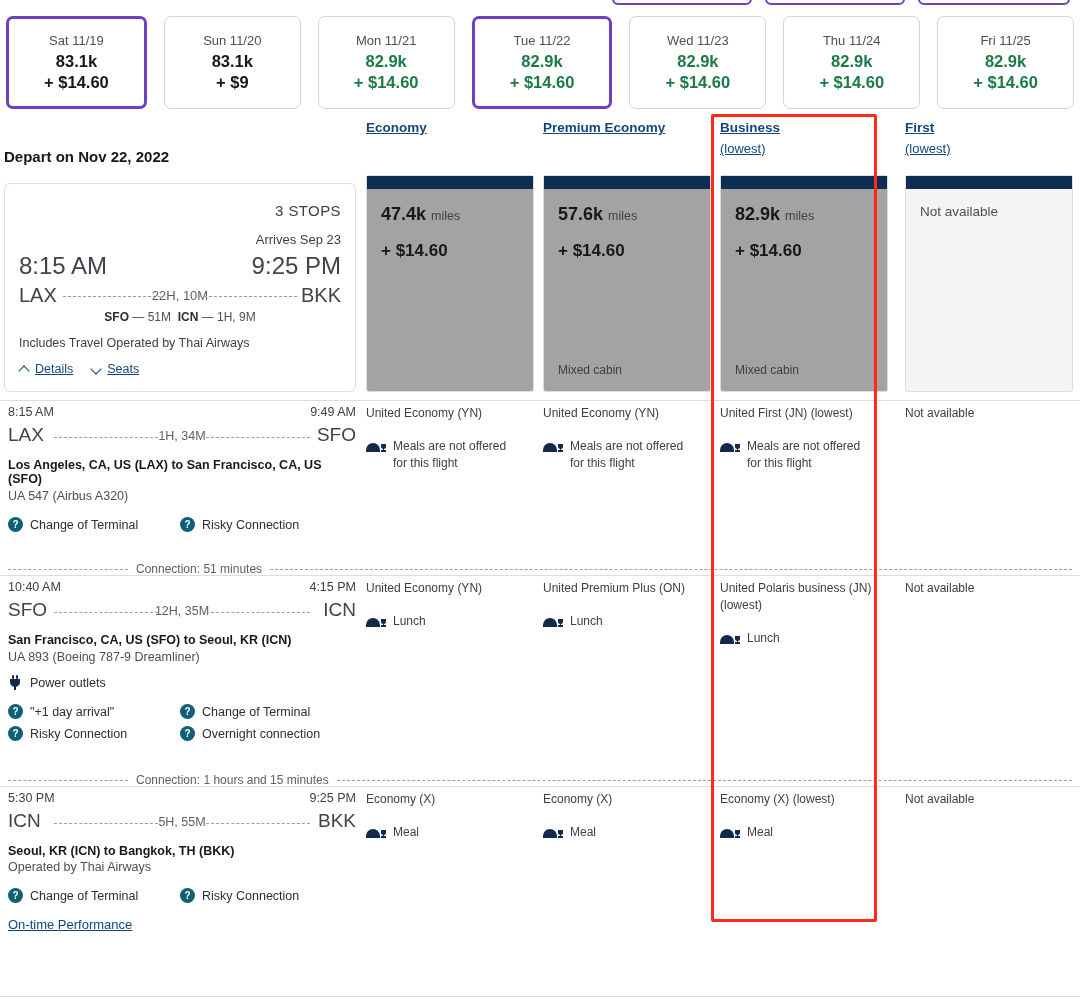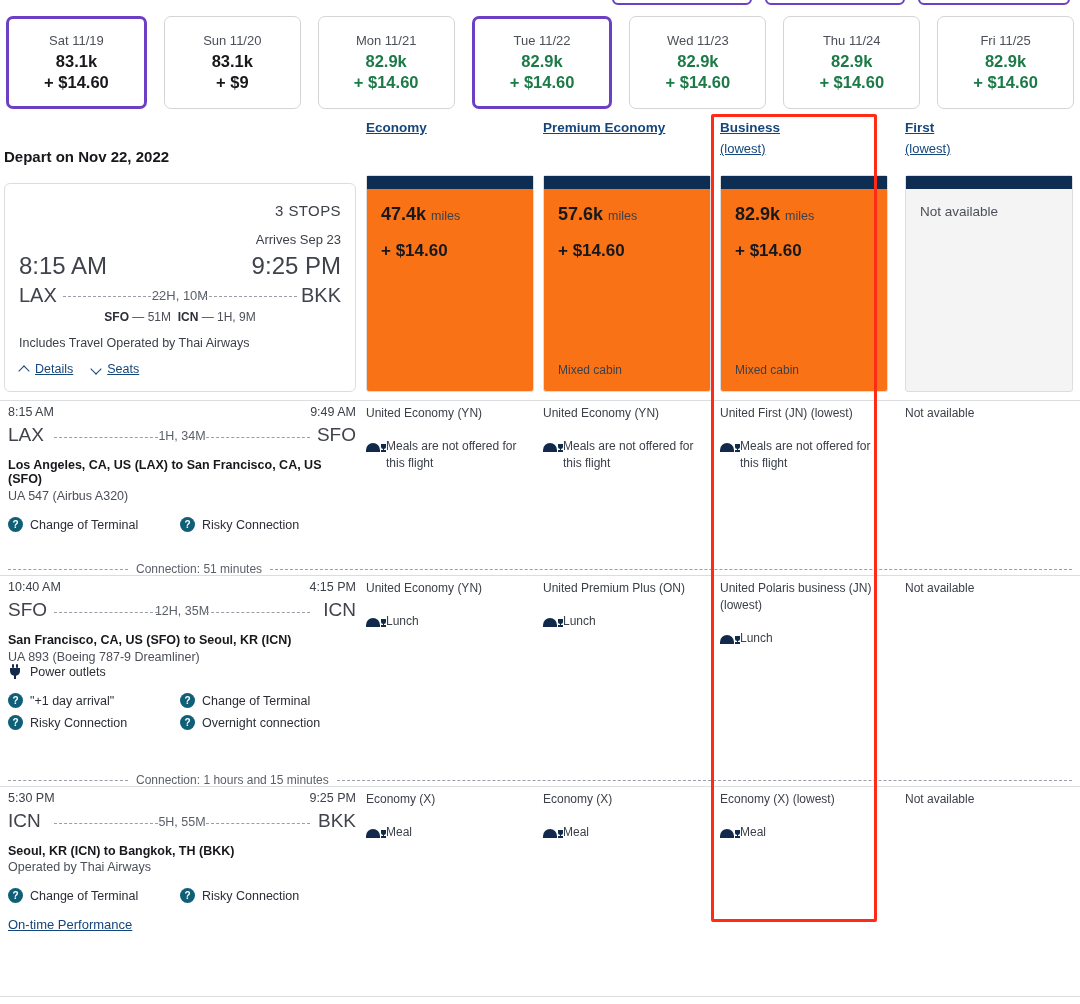--- a/index.html
+++ b/index.html
@@ -100,21 +100,21 @@
     content: ""; position: absolute; left: 1px; top: 3px;
     width: 7px; height: 7px; border-left: 1.6px solid #14467c; border-top: 1.6px solid #14467c;
   }
   .chev.up::before   { transform: rotate(45deg); }
   .chev.down::before { transform: rotate(-135deg); top: 1px; }
 
   
   .fare-card {
     position: absolute; top: 175px;
     height: 217px;
-    border: 1px solid #dcdde1; border-radius: 3px; background: #f97316;
+    border: 1px solid #dcdde1; border-radius: 3px; background: #a3a3a3;
     cursor: pointer;
   }
   .fare-card .bar { height: 13px; background: #0d2d52; }
   .fare-card.na { background: #f4f4f5; cursor: default; }
   .fare-body { padding: 15px 14px 0 14px; position: relative; height: 204px; }
   .fare-miles { font-size: 18px; font-weight: bold; color: #17181c; }
   .fare-miles span { font-size: 12.5px; font-weight: normal; color: #3c4049; }
   .fare-cash { font-size: 17px; font-weight: bold; color: #17181c; margin-top: 16px; }
   .fare-mixed { position: absolute; bottom: 16px; left: 14px; font-size: 12px; color: #3c4049; }
   .fare-na { font-size: 13.5px; color: #4b4f58; }
@@ -130,21 +130,21 @@
   .seg-code { font-size: 19px; color: #40434b; }
   .seg-c-dep { position: absolute; left: 0; top: 0; }
   .seg-c-arr { position: absolute; right: 0; top: 0; }
   .seg-dur { position: absolute; left: 50%; transform: translateX(-50%); top: 5px; font-size: 12.5px; color: #5b5f68; white-space: nowrap; }
   .seg-dash-l { position: absolute; top: 13px; left: 46px; right: 57%; border-top: 1px dashed #9b9ea6; }
   .seg-dash-r { position: absolute; top: 13px; left: 57%; right: 46px; border-top: 1px dashed #9b9ea6; }
   .seg-route { font-size: 12.5px; font-weight: bold; color: #17181c; margin-top: 8px; }
   .seg-plane { font-size: 12.5px; color: #4b4f58; margin-top: 3px; }
   .seg-opby  { font-size: 12.5px; color: #4b4f58; margin-top: 2px; }
 
-  .amenity { display: flex; align-items: center; gap: 8px; font-size: 12.5px; color: #2b2e36; }
+  .amenity { display: flex; align-items: center; gap: 8px; margin-top: 11px; font-size: 12.5px; color: #2b2e36; }
   .badges { margin-top: 14px; }
   .badge-row { display: flex; margin-top: 7px; }
   .badge { display: flex; align-items: center; gap: 7px; font-size: 12.5px; color: #2b2e36; }
   .badge:first-child { width: 172px; }
   .qmark {
     width: 15px; height: 15px; border-radius: 50%; background: #0f5f77;
     color: #fff; font-size: 10px; font-weight: bold;
     display: flex; align-items: center; justify-content: center; flex: none;
   }
   .otp-link {
@@ -157,21 +157,21 @@
     display: flex; align-items: center; gap: 8px;
   }
   .conn-line .d { flex: none; height: 1px; border-top: 1px dashed #9b9ea6; }
   .conn-line .d1 { width: 120px; }
   .conn-line .d2 { flex: 1 1 auto; }
   .conn-txt { font-size: 12px; color: #5b5f68; white-space: nowrap; }
 
   
   .seg-cell { position: absolute; top: 0; }
   .cell-fare { font-size: 12px; color: #3c4049; line-height: 1.4; }
-  .cell-meal { display: flex; align-items: flex-start; margin-top: 16px; font-size: 12px; color: #3c4049; line-height: 1.45; }
+  .cell-meal { display: flex; align-items: flex-start; gap: 7px; margin-top: 16px; font-size: 12px; color: #3c4049; line-height: 1.45; }
 
   
   .meal-ico { position: relative; width: 20px; height: 13px; flex: none; margin-top: 1px; }
   .meal-ico .dome {
     position: absolute; left: 0; bottom: 2px; width: 14px; height: 7px;
     background: #13294b; border-radius: 7px 7px 0 0;
   }
   .meal-ico .plate { position: absolute; left: 0; bottom: 0; width: 14px; height: 1.6px; background: #13294b; }
   .meal-ico .glassb { position: absolute; left: 15px; bottom: 3px; width: 4.5px; height: 5px; background: #13294b; border-radius: 0 0 3px 3px; }
   .meal-ico .stem { position: absolute; left: 17px; bottom: 0; width: 1.4px; height: 4px; background: #13294b; }

